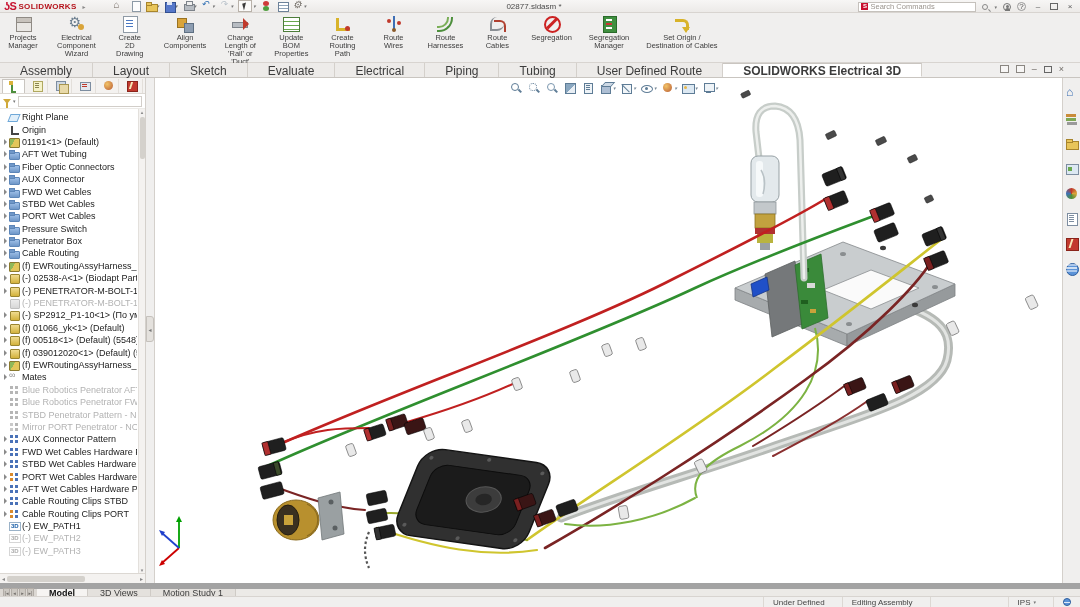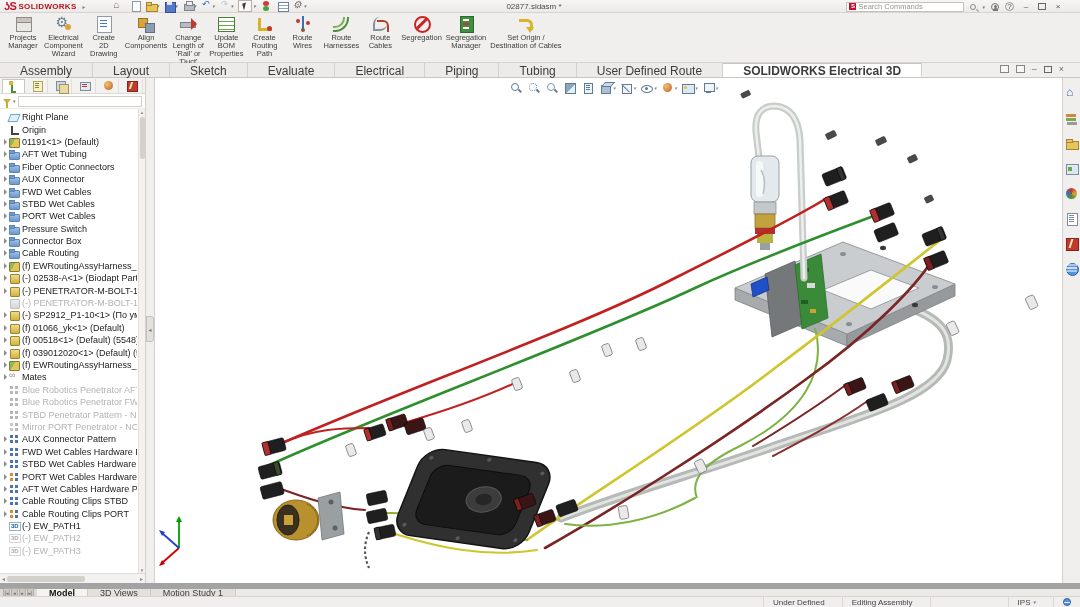--- a/index.html
+++ b/index.html
@@ -24,33 +24,33 @@
 .qai-print::after{content:"";position:absolute;left:3px;top:0;width:5px;height:3px;background:#eee;border:1px solid #7d838a}
 .qai-undo::before{content:"↶";position:absolute;left:0;top:-2px;font-size:9px;color:#2f6fb2}
 .qai-redo::before{content:"↷";position:absolute;left:0;top:-2px;font-size:9px;color:#b9c2ca}
 .qai-select-cursor{border:1px solid #b9b2aa;background:#fbfaf9;width:14px;height:12px}
 .qai-select-cursor::before{content:"";position:absolute;left:4px;top:2px;border-left:4px solid #3b3b3b;border-bottom:7px solid transparent;transform:rotate(-15deg)}
 .qai-rebuild::before{content:"";position:absolute;left:2px;top:0;width:6px;height:5px;background:#cf3b3b;border-radius:50%}
 .qai-rebuild::after{content:"";position:absolute;left:2px;top:5px;width:6px;height:5px;background:#4f9e3f;border-radius:50%}
 .qai-bom-table::before{content:"";position:absolute;left:1px;top:1px;width:9px;height:8px;background:repeating-linear-gradient(#fff 0 2px,#8fa3b8 2px 3px);border:1px solid #6d8299}
 .qai-options-gear::before{content:"⚙";position:absolute;left:0;top:-2px;font-size:10px;color:#75706a}
 .tfile{position:absolute;left:0;right:12px;text-align:center;color:#4a4a4a;font-size:8px;pointer-events:none}
-.tright{position:absolute;right:16px;top:0;height:13px;display:flex;align-items:center;gap:6px}
+.tright{position:absolute;right:4px;top:0;height:13px;display:flex;align-items:center;gap:6px}
 .searchbox{width:118px;height:10px;background:#fff;border:1px solid #c5c1bc;display:flex;align-items:center;font-size:7.5px;color:#9a948d;padding:0 2px;gap:2px}
 .slogo{width:7px;height:7px;background:#c8102e;color:#fff;font-size:6px;font-weight:bold;text-align:center;line-height:7px;flex:0 0 7px}
 .mag{width:6px;height:6px;border:1px solid #8a8a8a;border-radius:50%;position:relative;display:inline-block}
 .mag::after{content:"";position:absolute;left:5px;top:5px;width:3px;height:1px;background:#8a8a8a;transform:rotate(45deg)}
 .person{width:8px;height:8px;border:1px solid #777;border-radius:50%;position:relative}
 .person::before{content:"";position:absolute;left:2px;top:1px;width:3px;height:3px;border-radius:50%;background:#777}
 .person::after{content:"";position:absolute;left:1px;top:4px;width:5px;height:3px;border-radius:3px 3px 0 0;background:#777}
 .helpq{font-size:8px;color:#555;border:1px solid #999;border-radius:50%;width:9px;height:9px;line-height:8px;text-align:center}
 .winbtn{font-size:8px;color:#555;width:12px;text-align:center}
 .winrestore{width:8px;height:7px;border:1px solid #666;position:relative}
 
-.ribbon{height:50px;background:#f0efee;border-bottom:1px solid #d8d4d0;display:flex;align-items:flex-start;padding:1px 2px 0 4px;gap:0;flex:0 0 50px}
+.ribbon{height:50px;background:#f0efee;border-bottom:1px solid #d8d4d0;display:flex;align-items:flex-start;padding:1px 2px 0 4px;gap:13px;flex:0 0 50px}
 .rbtn{display:flex;flex-direction:column;align-items:center;min-width:38px;max-width:86px;padding:1px 2px;text-align:center}
 .rlbl{font-size:7.5px;line-height:8px;color:#3c3c3c;white-space:pre-line;margin-top:1px}
 .ric{display:block;width:20px;height:18px;position:relative}
 .ric::before,.ric::after{content:"";position:absolute}
 .ric-projects::before{left:3px;top:2px;width:14px;height:13px;background:#e9e7e4;border:1px solid #8f8a84}
 .ric-projects::after{left:3px;top:2px;width:14px;height:4px;background:#c8c3bd;border:1px solid #8f8a84}
 .ric-wizard::before{content:"⚙";left:2px;top:-1px;font-size:14px;color:#6a7d8e}
 .ric-wizard::after{left:12px;top:9px;width:6px;height:6px;background:#d9a43a;border-radius:50%}
 .ric-draw2d::before{left:3px;top:1px;width:13px;height:15px;background:#fff;border:1px solid #8f9aa5}
 .ric-draw2d::after{left:6px;top:5px;width:7px;height:1px;background:#4a78c2;box-shadow:0 3px #4a78c2,0 6px #4a78c2}
@@ -446,21 +446,21 @@
               <span class="tl">PORT Wet Cables</span>
             </div>
             <div class="trow has-arrow">
               <span class="arr"></span>
               <span class="ti ti-folder"></span>
               <span class="tl">Pressure Switch</span>
             </div>
             <div class="trow has-arrow">
               <span class="arr"></span>
               <span class="ti ti-folder"></span>
-              <span class="tl">Connector Box</span>
+              <span class="tl">Penetrator Box</span>
             </div>
             <div class="trow has-arrow">
               <span class="arr"></span>
               <span class="ti ti-folder"></span>
               <span class="tl">Cable Routing</span>
             </div>
             <div class="trow has-arrow">
               <span class="arr"></span>
               <span class="ti ti-asm"></span>
               <span class="tl">(f) EWRoutingAssyHarness_H2_357</span>

